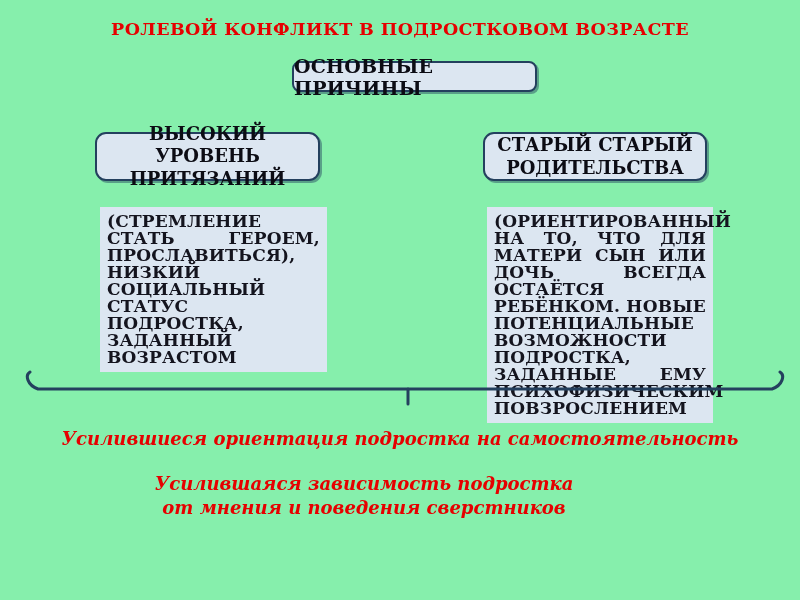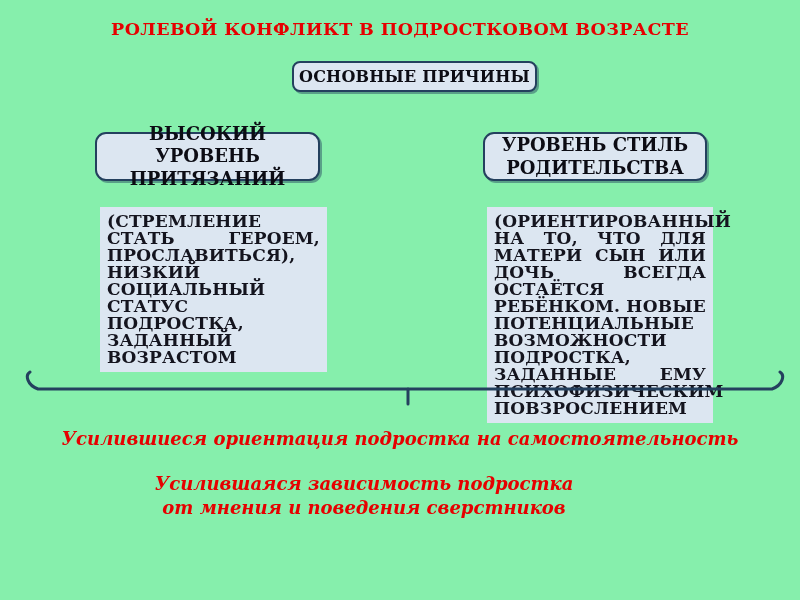--- a/index.html
+++ b/index.html
@@ -15,21 +15,21 @@
   }
   .title{
     position:absolute;left:0;top:19px;width:800px;text-align:center;
     font-size:17.5px;font-weight:bold;letter-spacing:.4px;color:var(--accent_red);
   }
   .pill{
     position:absolute;left:292px;top:61px;width:245px;height:31px;
     background:var(--box_fill);border:2.5px solid var(--box_border);border-radius:8px;
     box-shadow:2px 2px 0 rgba(36,64,94,.45);
     display:flex;align-items:center;justify-content:center;box-sizing:border-box;
-    font-size:16px;font-weight:bold;color:#0c0c14;letter-spacing:.2px;
+    font-size:19px;font-weight:bold;color:#0c0c14;letter-spacing:.2px;
   }
   .hbox{
     position:absolute;top:132px;height:49px;
     background:var(--box_fill);border:2.5px solid var(--box_border);border-radius:11px;
     box-shadow:2px 2px 0 rgba(36,64,94,.45);
     display:flex;align-items:center;justify-content:center;box-sizing:border-box;
     font-size:18px;font-weight:bold;color:#0c0c14;text-align:center;line-height:1.25;
     padding:0 10px;
   }
   .hbox.left{left:95px;width:225px;}
@@ -62,21 +62,21 @@
 
   <div class="pill">
     <span>ОСНОВНЫЕ ПРИЧИНЫ</span>
   </div>
 
   <div class="hbox left">
     <span>ВЫСОКИЙ УРОВЕНЬ ПРИТЯЗАНИЙ</span>
   </div>
 
   <div class="hbox right">
-    <span>УРОВЕНЬ СТИЛЬ РОДИТЕЛЬСТВА</span>
+    <span>СТАРЫЙ СТАРЫЙ РОДИТЕЛЬСТВА</span>
   </div>
 
   <div class="para left">(СТРЕМЛЕНИЕ СТАТЬ ГЕРОЕМ, ПРОСЛАВИТЬСЯ), НИЗКИЙ СОЦИАЛЬНЫЙ СТАТУС ПОДРОСТКА, ЗАДАННЫЙ ВОЗРАСТОМ</div>
 
   <div class="para right">(ОРИЕНТИРОВАННЫЙ НА ТО, ЧТО ДЛЯ МАТЕРИ СЫН ИЛИ ДОЧЬ ВСЕГДА ОСТАЁТСЯ РЕБЁНКОМ. НОВЫЕ ПОТЕНЦИАЛЬНЫЕ ВОЗМОЖНОСТИ ПОДРОСТКА, ЗАДАННЫЕ ЕМУ ПСИХОФИЗИЧЕСКИМ ПОВЗРОСЛЕНИЕМ</div>
 
   <svg class="brace" viewBox="0 0 762 38" xmlns="http://www.w3.org/2000/svg" aria-hidden="true">
     <path d="M6,3 C1,6 3,16 14,20 L748,20 C759,16 761,6 756,3" fill="none" stroke="#24405e" stroke-width="3" stroke-linecap="round"></path>
     <path d="M384,20 L384,35" fill="none" stroke="#24405e" stroke-width="3" stroke-linecap="round"></path>
   </svg>

